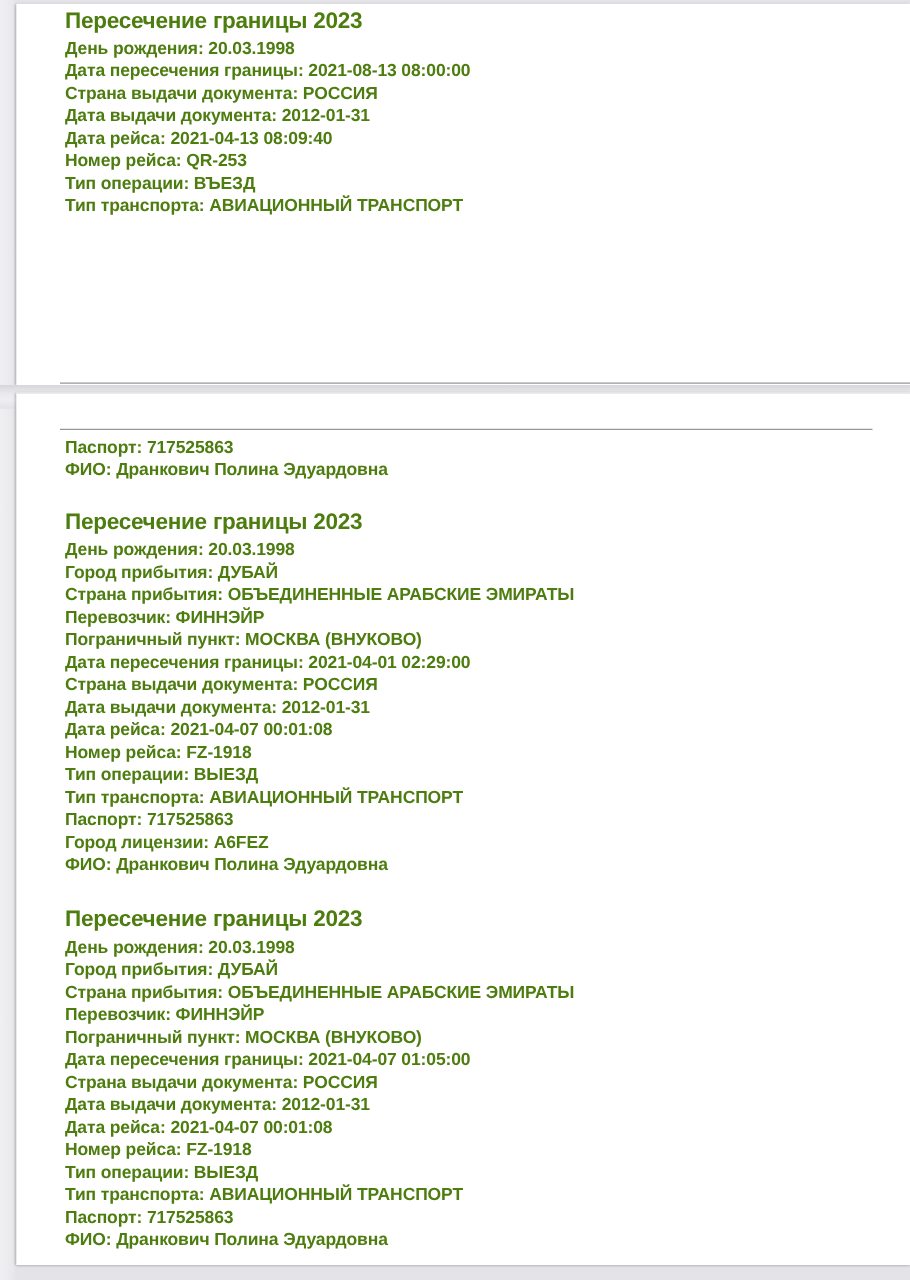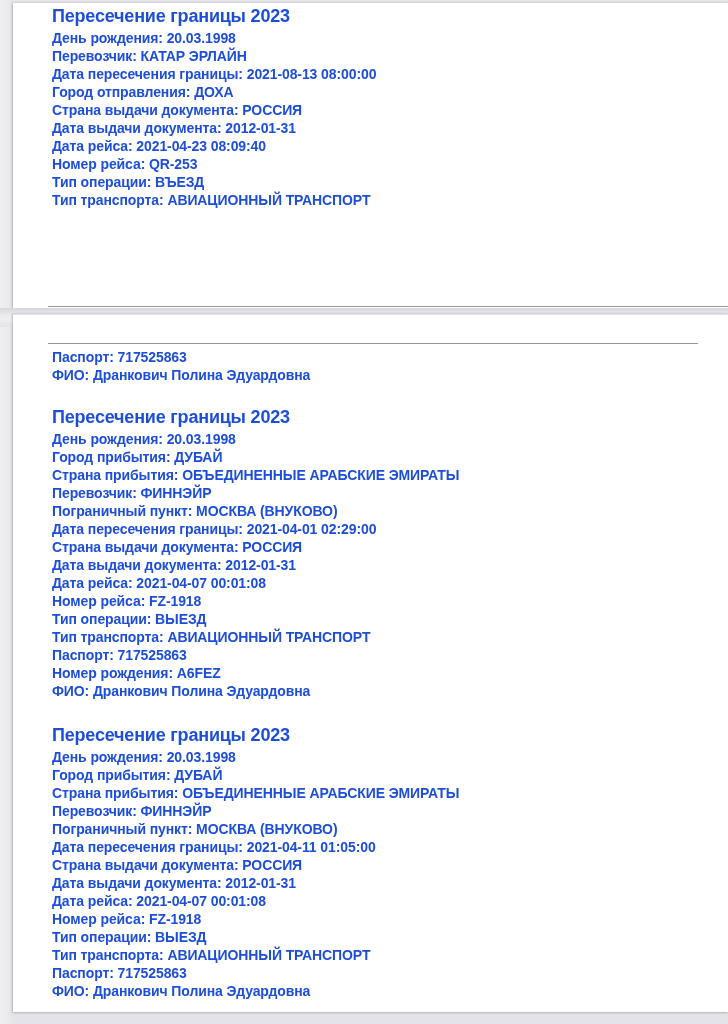--- a/index.html
+++ b/index.html
@@ -12,21 +12,21 @@
   .viewport {
     position: relative;
     width: 728px; height: 1024px;
     background: linear-gradient(90deg, #f0f0f2 0px, #e9e9ec 10px, #e4e4e8 13px);
   }
   .page {
     position: absolute;
     left: 13px; right: 0;
     background: #ffffff;
     box-shadow: -1px 0 2px rgba(0,0,0,0.18), 0 1px 2px rgba(0,0,0,0.15);
-    color: #1d4ed8;
+    color: #4d7c0f;
     font-size: 14px;
     line-height: 18px;
     letter-spacing: -0.1px;
   }
   .page-1 { top: 3px; height: 305px; }
   .page-2 { top: 314px; height: 697px; border-top: 1px solid #e2e2e6; }
   .page-break {
     position: absolute;
     top: 308px; left: 0; right: 0; height: 19px;
     background: linear-gradient(180deg, #d7d7db 0%, #e9e9ed 35%, #efeff2 60%, #e3e3e7 100%);
@@ -60,26 +60,24 @@
 </head>
 <body>
 
 <div class="viewport">
 
   <div class="page page-1">
     <div class="page-inner">
       <div class="record">
         <h1 class="record-title">Пересечение границы 2023</h1>
         <div class="line">День рождения: 20.03.1998</div>
-        <div class="line">Перевозчик: КАТАР ЭРЛАЙН</div>
         <div class="line">Дата пересечения границы: 2021-08-13 08:00:00</div>
-        <div class="line">Город отправления: ДОХА</div>
         <div class="line">Страна выдачи документа: РОССИЯ</div>
         <div class="line">Дата выдачи документа: 2012-01-31</div>
-        <div class="line">Дата рейса: 2021-04-23 08:09:40</div>
+        <div class="line">Дата рейса: 2021-04-13 08:09:40</div>
         <div class="line">Номер рейса: QR-253</div>
         <div class="line">Тип операции: ВЪЕЗД</div>
         <div class="line">Тип транспорта: АВИАЦИОННЫЙ ТРАНСПОРТ</div>
       </div>
     </div>
     <hr class="rule rule-page1">
   </div>
 
   <div class="page-break"></div>
 
@@ -99,32 +97,32 @@
         <div class="line">Перевозчик: ФИННЭЙР</div>
         <div class="line">Пограничный пункт: МОСКВА (ВНУКОВО)</div>
         <div class="line">Дата пересечения границы: 2021-04-01 02:29:00</div>
         <div class="line">Страна выдачи документа: РОССИЯ</div>
         <div class="line">Дата выдачи документа: 2012-01-31</div>
         <div class="line">Дата рейса: 2021-04-07 00:01:08</div>
         <div class="line">Номер рейса: FZ-1918</div>
         <div class="line">Тип операции: ВЫЕЗД</div>
         <div class="line">Тип транспорта: АВИАЦИОННЫЙ ТРАНСПОРТ</div>
         <div class="line">Паспорт: 717525863</div>
-        <div class="line">Номер рождения: A6FEZ</div>
+        <div class="line">Город лицензии: A6FEZ</div>
         <div class="line">ФИО: Дранкович Полина Эдуардовна</div>
       </div>
 
       <div class="record record-3">
         <h1 class="record-title">Пересечение границы 2023</h1>
         <div class="line">День рождения: 20.03.1998</div>
         <div class="line">Город прибытия: ДУБАЙ</div>
         <div class="line">Страна прибытия: ОБЪЕДИНЕННЫЕ АРАБСКИЕ ЭМИРАТЫ</div>
         <div class="line">Перевозчик: ФИННЭЙР</div>
         <div class="line">Пограничный пункт: МОСКВА (ВНУКОВО)</div>
-        <div class="line">Дата пересечения границы: 2021-04-11 01:05:00</div>
+        <div class="line">Дата пересечения границы: 2021-04-07 01:05:00</div>
         <div class="line">Страна выдачи документа: РОССИЯ</div>
         <div class="line">Дата выдачи документа: 2012-01-31</div>
         <div class="line">Дата рейса: 2021-04-07 00:01:08</div>
         <div class="line">Номер рейса: FZ-1918</div>
         <div class="line">Тип операции: ВЫЕЗД</div>
         <div class="line">Тип транспорта: АВИАЦИОННЫЙ ТРАНСПОРТ</div>
         <div class="line">Паспорт: 717525863</div>
         <div class="line">ФИО: Дранкович Полина Эдуардовна</div>
       </div>
     </div>

